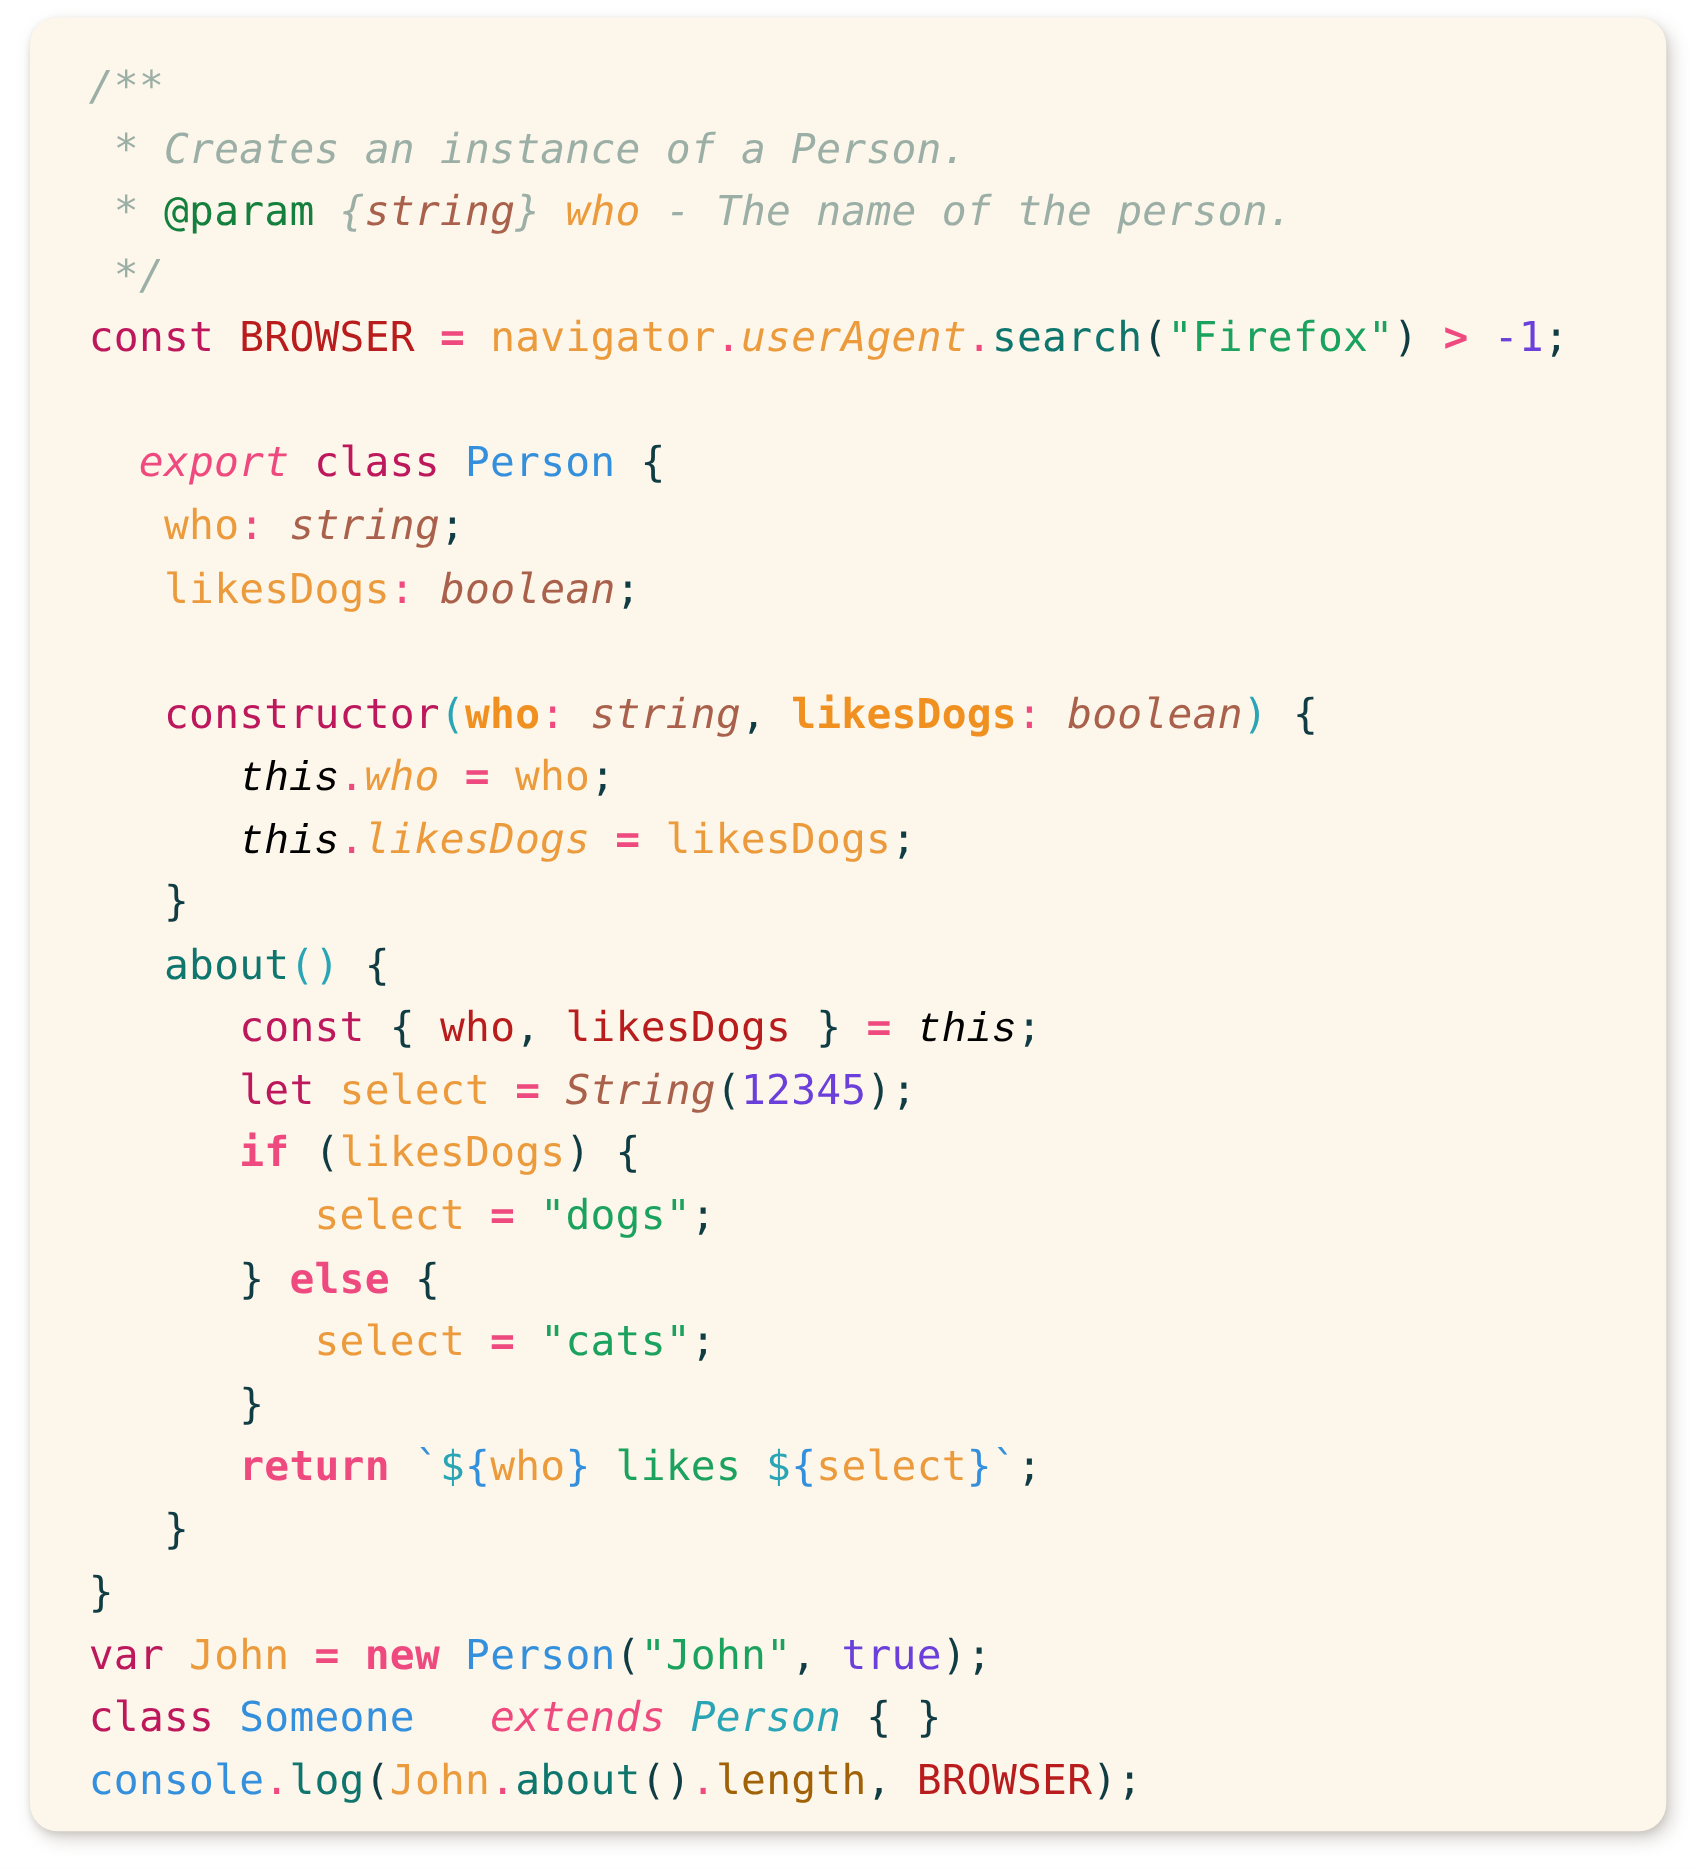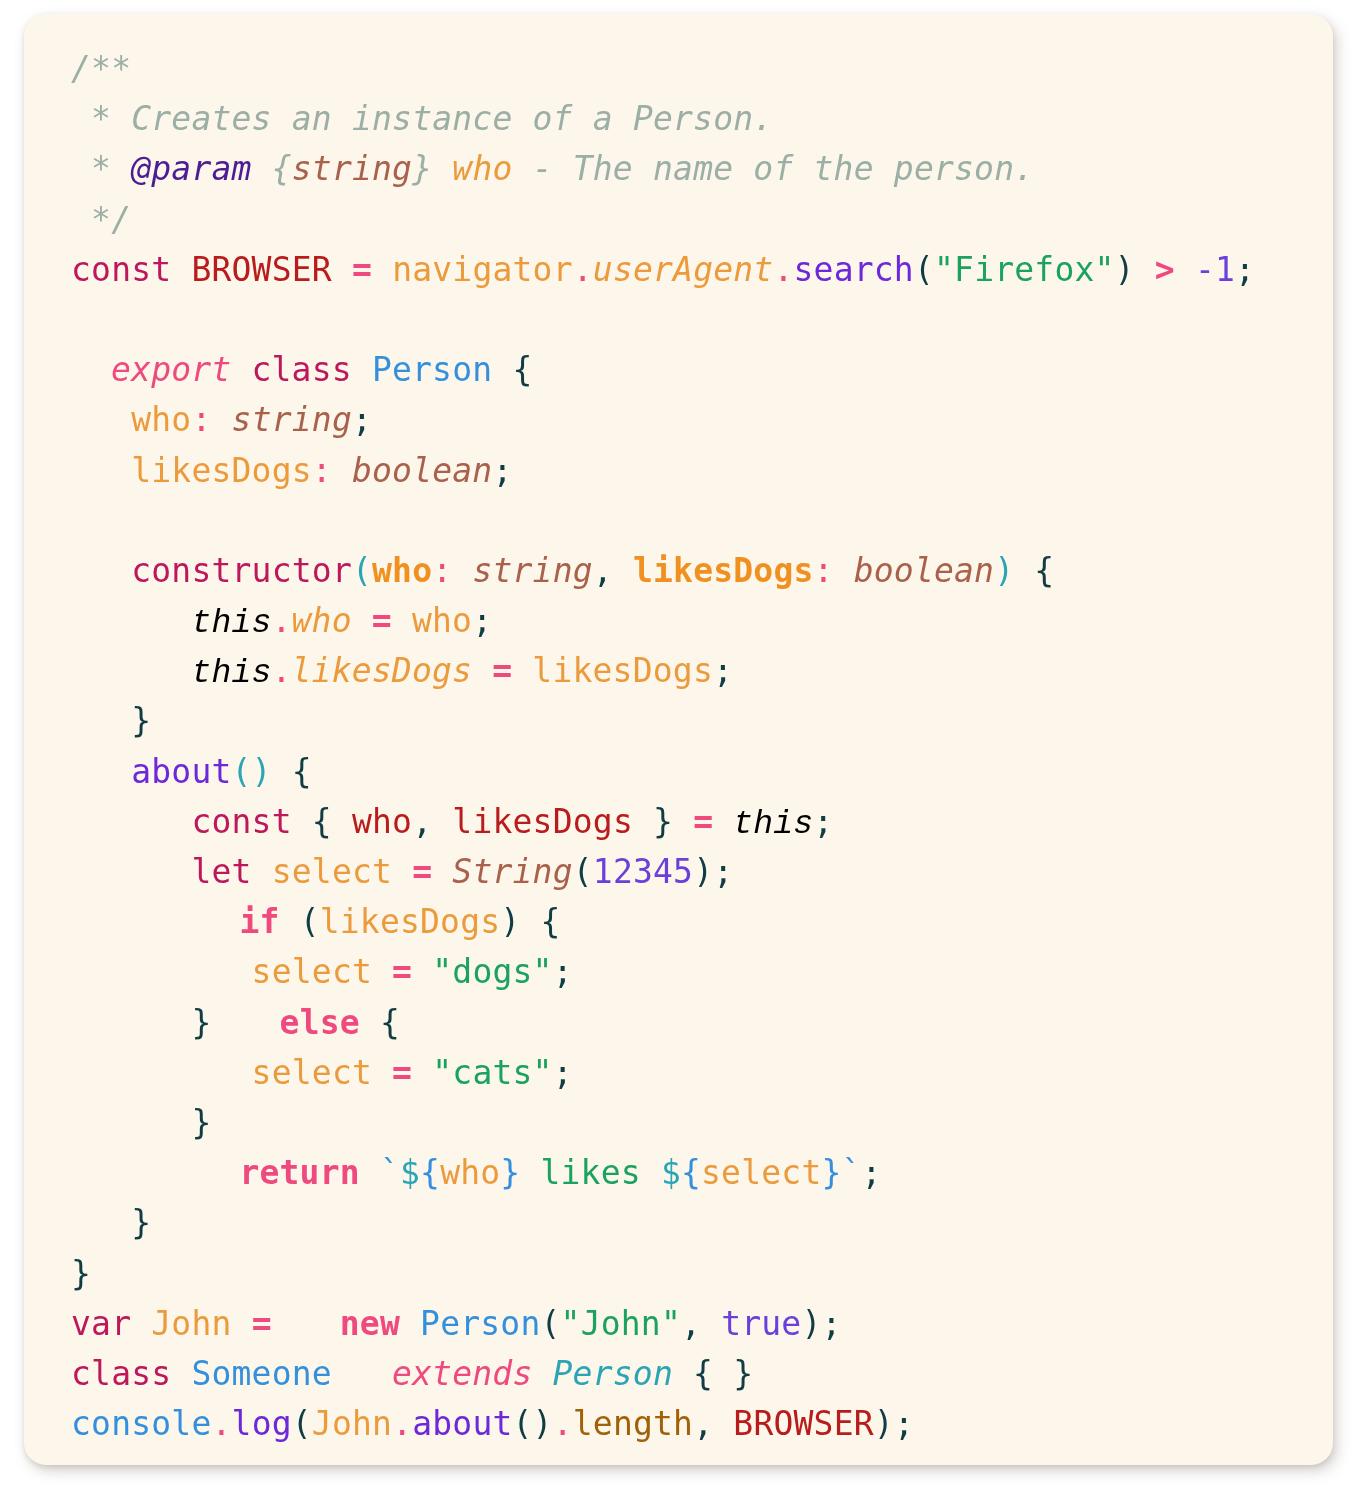--- a/index.html
+++ b/index.html
@@ -36,34 +36,34 @@
   }
   .ln {
     height: 50.2px;
     padding-left: 47px;
     white-space: pre;
   }
   .ln.blank { height: 50.2px; }
 
   
   .t-comment    { color: #9bafa6; font-style: italic; }
-  .t-tag        { color: #4c1d95; font-style: italic; }
+  .t-tag        { color: #15803d; }
   .t-ctype      { color: #a9614c; font-style: italic; }
   .t-cbrace     { color: #9bafa6; font-style: italic; }
   .t-cparam     { color: #eb9a3c; font-style: italic; }
   .t-kw         { color: #be185d; }
-  .t-kw-b       { color: #ef4a7f; font-weight: bold; margin-left: 48px; }
+  .t-kw-b       { color: #ef4a7f; font-weight: bold; }
   .t-kw-i       { color: #ef4a7f; font-style: italic; margin-left: 40px; }
   .t-const      { color: #b91c1c; }
   .t-op         { color: #ef4a7f; font-weight: bold; }
   .t-dot        { color: #ef4a7f; }
   .t-var        { color: #eb9a3c; }
   .t-var-i      { color: #eb9a3c; font-style: italic; }
   .t-var-b      { color: #f09020; font-weight: bold; }
-  .t-fn         { color: #6d28d9; margin-top: 20px; }
+  .t-fn         { color: #0f766e; margin-top: 20px; }
   .t-cls        { color: #3490dc; }
   .t-cls-i      { color: #2aa5b5; font-style: italic; }
   .t-str        { color: #1ba25f; }
   .t-num        { color: #6b3fd9; }
   .t-punc       { color: #103c44; }
   .t-paren      { color: #2aa5b5; }
   .t-this       { color: #000000; font-style: italic; font-family: Liberation Mono, monospace; }
   .t-type       { color: #a9614c; font-style: italic; }
   .t-tpl        { color: #3490dc; }
   .t-prop       { color: #a16207; }

